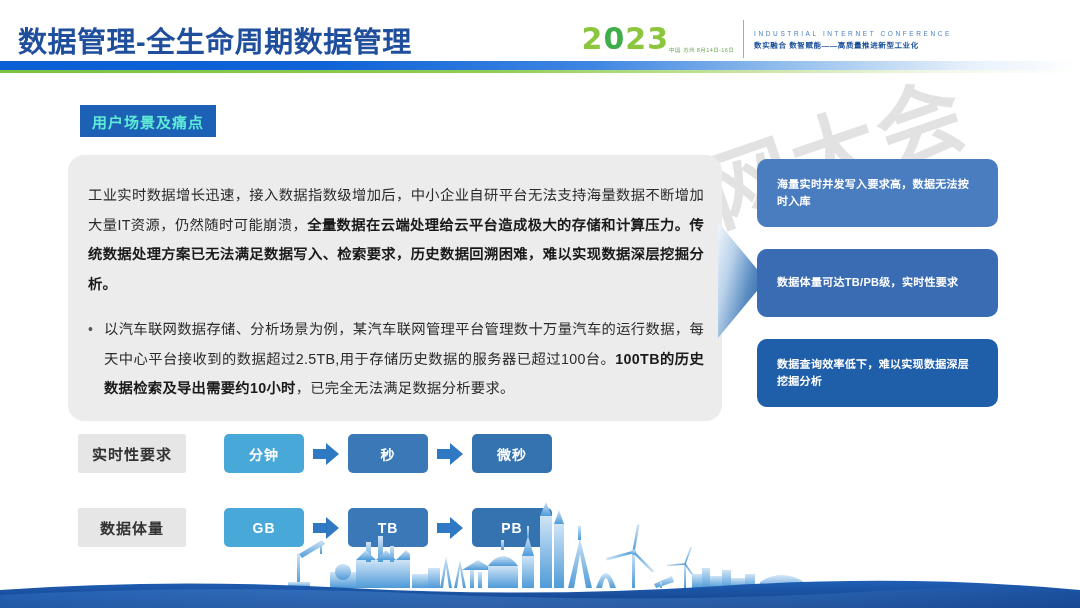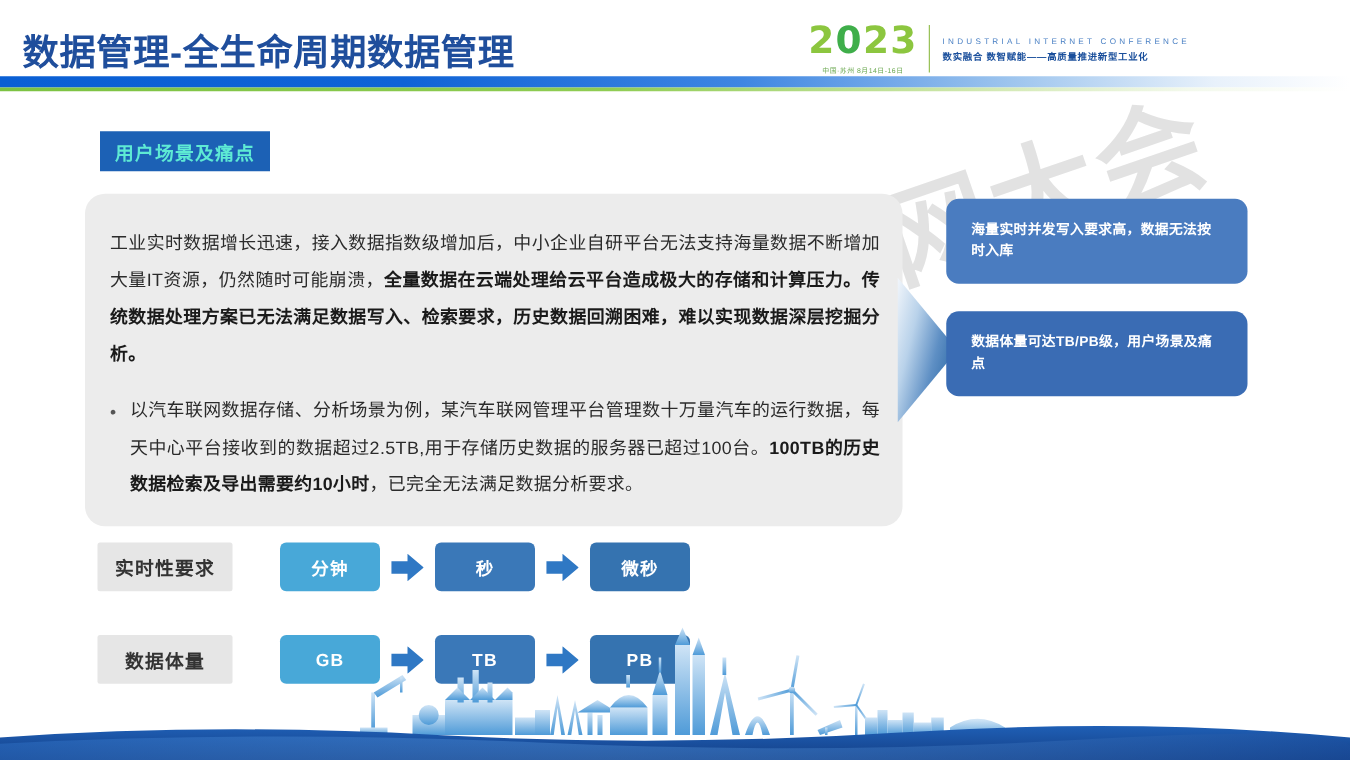--- a/index.html
+++ b/index.html
@@ -73,22 +73,22 @@
     position: absolute;
     right: 8px;
     top: 14px;
     display: flex;
     align-items: center;
     height: 50px;
   }
 
   .logo-left {
     display: flex;
-    flex-direction: column;
-    align-items: center;
+    flex-direction: row;
+    align-items: flex-end;
     padding-right: 9px;
   }
 
   .logo-year {
     font-size: 30px;
     font-weight: bold;
     letter-spacing: 1px;
     line-height: 1;
     color: #8cc63f;
     font-family: "DejaVu Sans", sans-serif;
@@ -361,21 +361,22 @@
           <stop offset="35%" stop-color="#b9d2ea"></stop>
           <stop offset="70%" stop-color="#5e8fc4"></stop>
           <stop offset="100%" stop-color="#2f6ba8"></stop>
         </linearGradient>
       </defs>
       <polygon points="0,0 48,58 0,116" fill="url(#bigArrowGrad)"></polygon>
     </svg>
   </div>
 
   <div class="callout callout-1">海量实时并发写入要求高，数据无法按时入库</div>
-  <div class="callout callout-2">数据体量可达TB/PB级，用户场景及痛点</div>
+  <div class="callout callout-2">数据体量可达TB/PB级，实时性要求</div>
+  <div class="callout callout-3">数据查询效率低下，难以实现数据深层挖掘分析</div>
 
   <div class="flow-row flow-row-1">
     <div class="flow-label">实时性要求</div>
     <div class="flow-spacer"></div>
 
     <div class="flow-chip chip-a">分钟</div>
     <div class="flow-arrow">
       <svg width="26" height="22" viewBox="0 0 26 22">
         <polygon points="0,6 13,6 13,0 26,11 13,22 13,16 0,16" fill="#2f78c4"></polygon>
       </svg>

